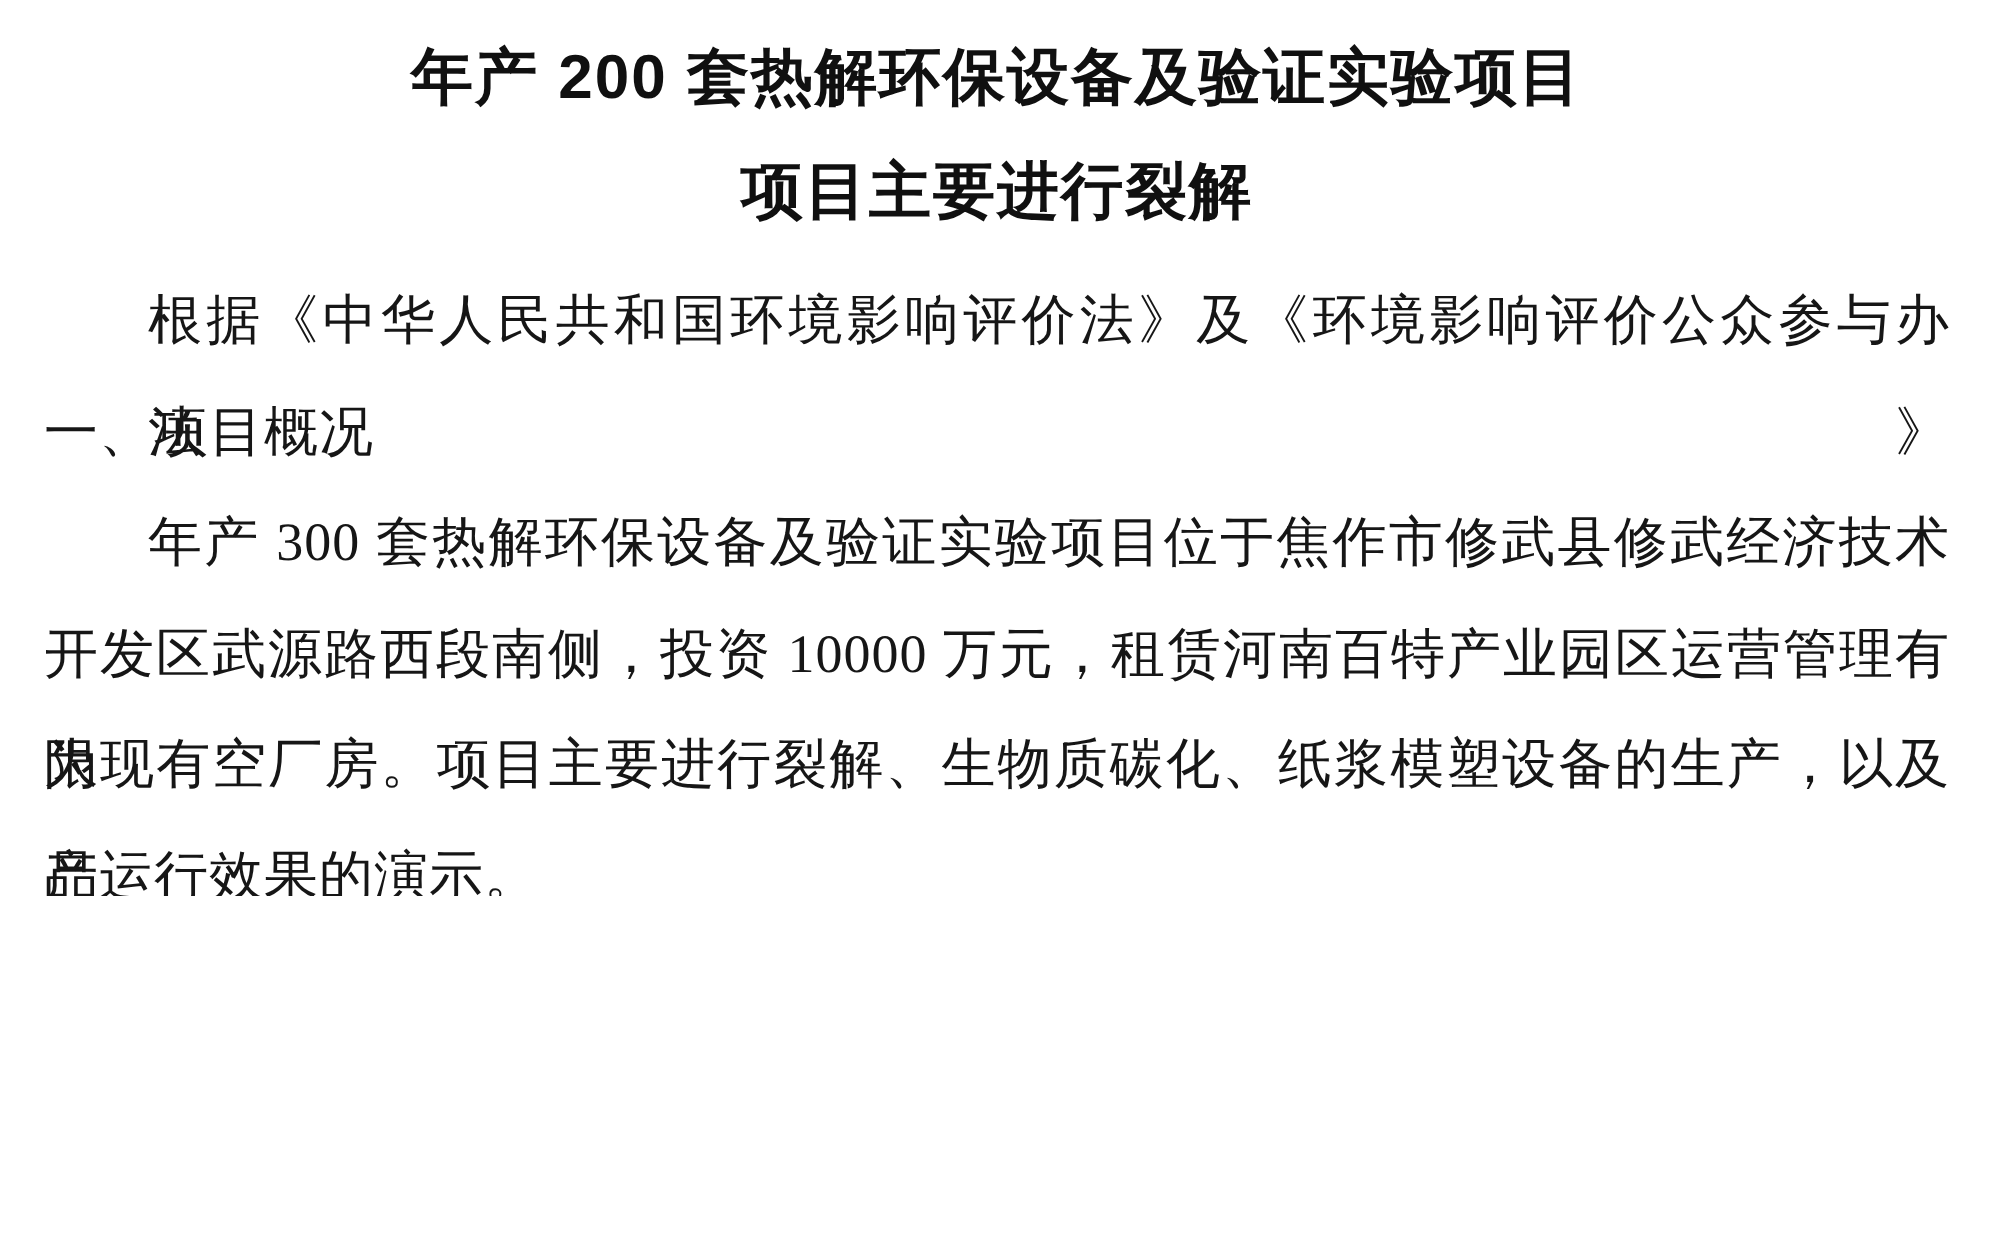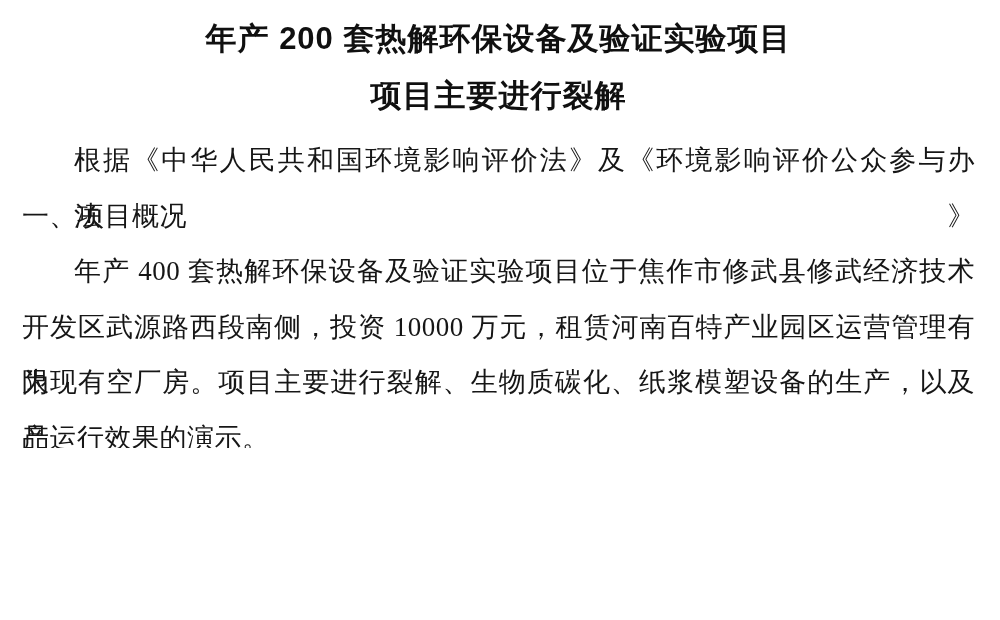--- a/index.html
+++ b/index.html
@@ -53,21 +53,21 @@
   <div class="doc-title">年产 200 套热解环保设备及验证实验项目</div>
 
   <div class="doc-title">项目主要进行裂解</div>
 
   <div class="body-line first-body-line justified indent-2em">根据《中华人民共和国环境影响评价法》及《环境影响评价公众参与办法》</div>
 
 
 
   <div class="body-line">一、项目概况</div>
 
-  <div class="body-line justified indent-2em">年产 400 套热解环保设备及验证实验项目位于焦作市修武县修武经济技术</div>
+  <div class="body-line justified indent-2em">年产 300 套热解环保设备及验证实验项目位于焦作市修武县修武经济技术</div>
 
   <div class="body-line justified">开发区武源路西段南侧，投资 10000 万元，租赁河南百特产业园区运营管理有限</div>
 
 
   <div class="body-line justified">为现有空厂房。项目主要进行裂解、生物质碳化、纸浆模塑设备的生产，以及产</div>
 
   <div class="body-line">品运行效果的演示。</div>
 
 </div>
 

